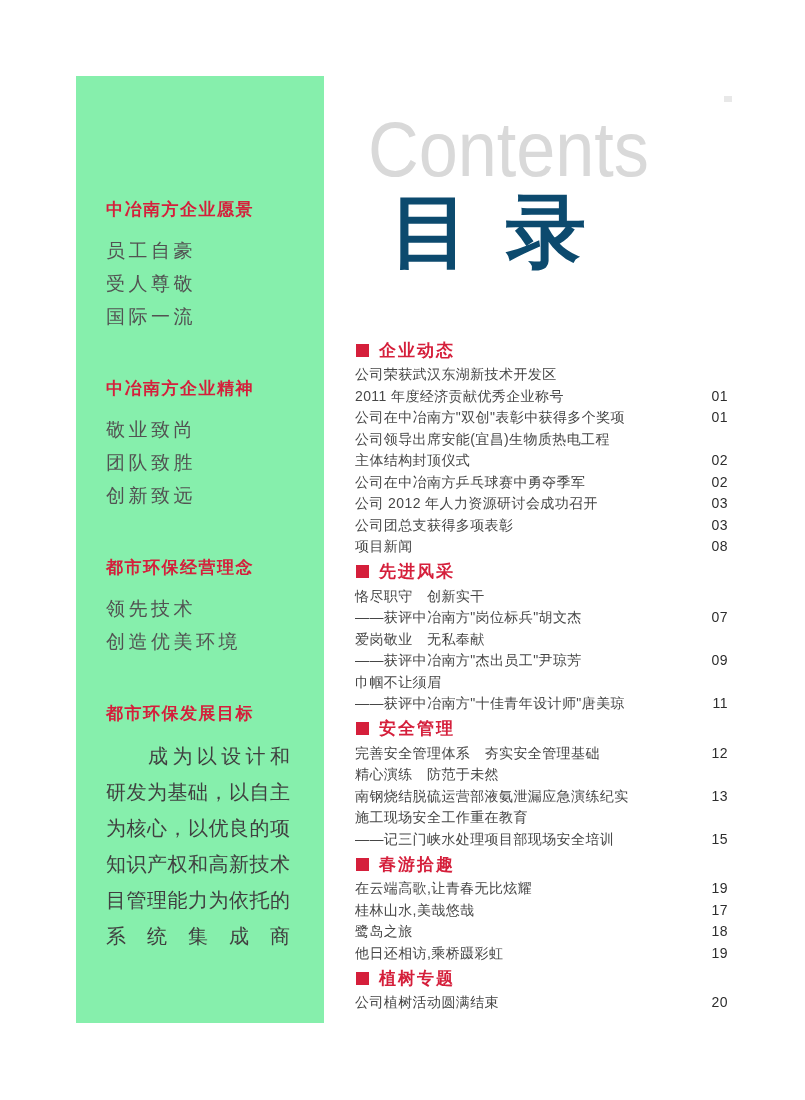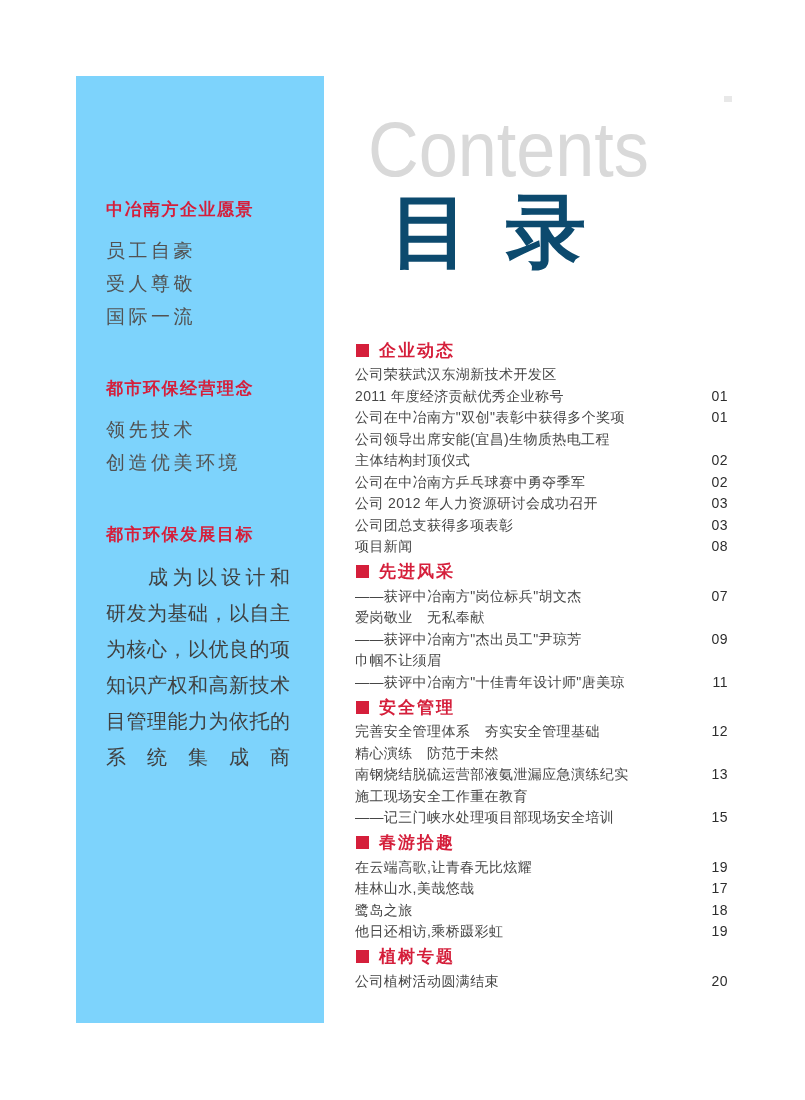--- a/index.html
+++ b/index.html
@@ -6,21 +6,21 @@
   body{
     width:805px;height:1100px;background:#ffffff;position:relative;overflow:hidden;
     font-family:"Liberation Sans","DejaVu Sans",sans-serif;
     -webkit-font-smoothing:antialiased;
   }
   .page{position:absolute;left:0;top:0;width:805px;height:1100px;background:#fff;}
 
   
   .sidebar{
     position:absolute;left:76px;top:76px;width:248px;height:947px;
-    background:#7dd3fc;box-sizing:border-box;padding:122px 34px 0 30px;
+    background:#86efac;box-sizing:border-box;padding:122px 34px 0 30px;
   }
   .sb-group{margin-bottom:44px;}
   .sb-heading{
     font-size:17px;font-weight:bold;color:#d51f3b;letter-spacing:1.5px;
     line-height:24px;margin-bottom:12px;white-space:nowrap;
   }
   .sb-item{
     font-size:19px;color:#525252;letter-spacing:3.5px;line-height:33px;white-space:nowrap;
   }
   .para{width:184px;}
@@ -62,20 +62,26 @@
 
 <div class="page">
 
   <div class="sidebar">
     <div id="sidebar-groups">
         <div class="sb-group">
           <div class="sb-heading">中冶南方企业愿景</div>
           <div class="sb-item">员工自豪</div>
           <div class="sb-item">受人尊敬</div>
           <div class="sb-item">国际一流</div>
+        </div>
+        <div class="sb-group">
+          <div class="sb-heading">中冶南方企业精神</div>
+          <div class="sb-item">敬业致尚</div>
+          <div class="sb-item">团队致胜</div>
+          <div class="sb-item">创新致远</div>
         </div>
         <div class="sb-group">
           <div class="sb-heading">都市环保经营理念</div>
           <div class="sb-item">领先技术</div>
           <div class="sb-item">创造优美环境</div>
         </div>
         <div class="sb-group">
           <div class="sb-heading">都市环保发展目标</div>
           <div class="para">
             <div class="para-line indent">成为以设计和</div>
@@ -140,20 +146,21 @@
           <div class="toc-line">项目新闻</div>
         </div>
         <div class="toc-page">08</div>
       </div>
       <div class="toc-heading">
         <span class="bullet"></span>
         <span class="toc-heading-label">先进风采</span>
       </div>
       <div class="toc-item">
         <div class="toc-lines">
+          <div class="toc-line">恪尽职守　创新实干</div>
           <div class="toc-line">——获评中冶南方"岗位标兵"胡文杰</div>
         </div>
         <div class="toc-page">07</div>
       </div>
       <div class="toc-item">
         <div class="toc-lines">
           <div class="toc-line">爱岗敬业　无私奉献</div>
           <div class="toc-line">——获评中冶南方"杰出员工"尹琼芳</div>
         </div>
         <div class="toc-page">09</div>

